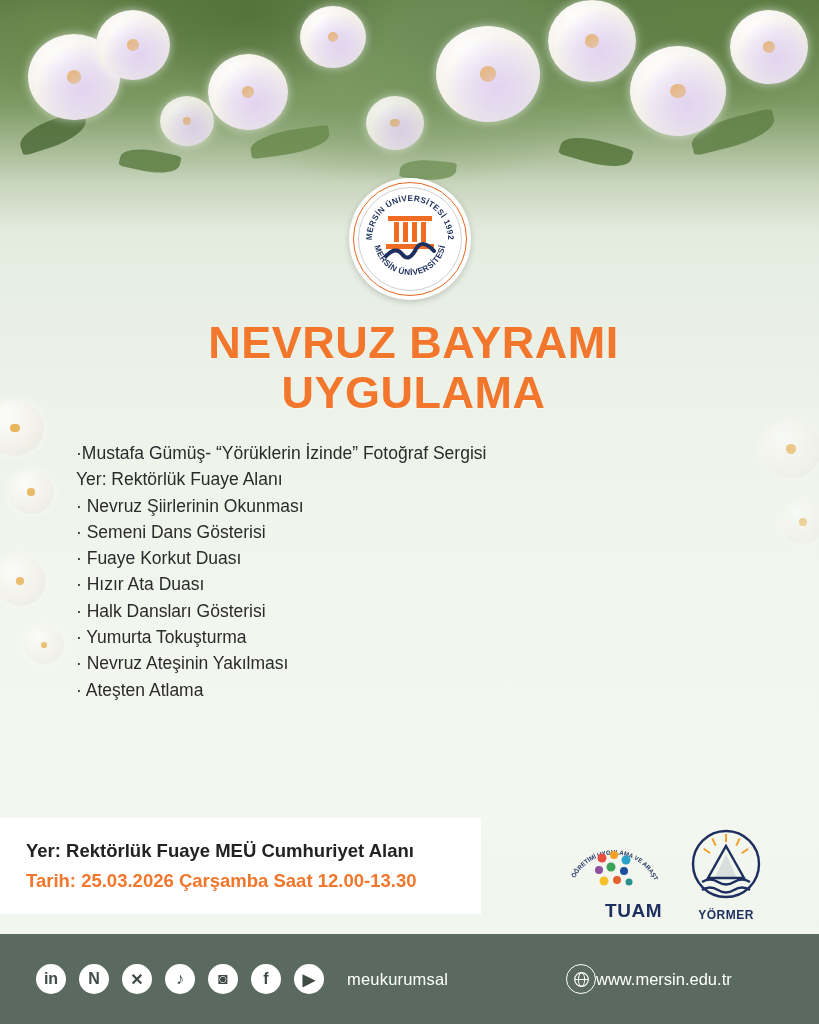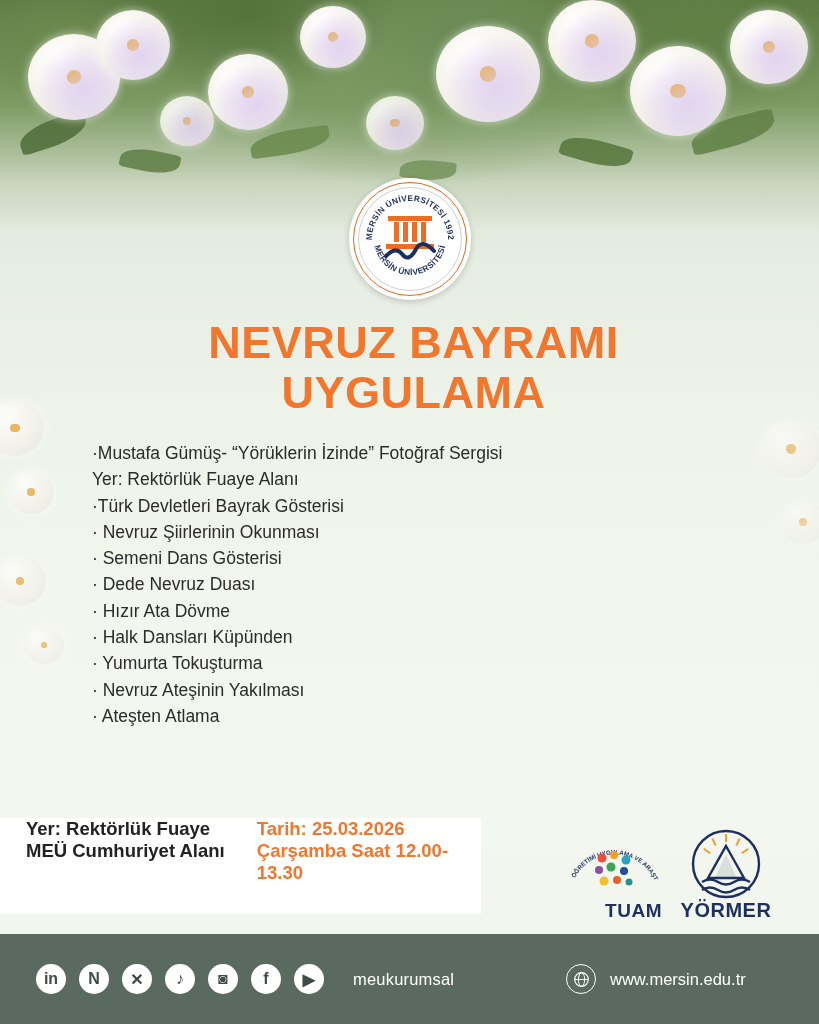--- a/index.html
+++ b/index.html
@@ -100,29 +100,28 @@
     letter-spacing: .5px;
     text-shadow: 0 1px 1px rgba(255,255,255,.5);
   }
 
   
   .program {
     position: absolute; left: 76px; top: 440px; width: 640px;
     color: #2b2b2b;
     font-size: 17.5px;
     line-height: 26.3px;
-    margin-left: 16px;
   }
   .program .item { white-space: nowrap; }
 
   
   .info-box {
     position: absolute; left: 0; top: 818px; width: 481px; height: 96px;
     background: #ffffff;
-    display: flex; flex-direction: row; justify-content: center;
+    display: flex; flex-direction: column; justify-content: center;
     padding-left: 26px; gap: 8px;
   }
   .info-place { font-size: 18.5px; font-weight: bold; color: #222; }
   .info-date { font-size: 18.5px; font-weight: bold; color: #f2762b; }
 
   
   .partners {
     position: absolute; left: 566px; top: 826px; width: 220px; height: 100px;
     display: flex; align-items: center; gap: 18px;
   }
@@ -130,41 +129,41 @@
   .tuam-ring-text { position: absolute; inset: 0; }
   .tuam-ring-text text { font-size: 6.1px; fill: #1d2f5e; font-weight: bold; font-family: "Liberation Sans", sans-serif;}
   .tuam-dots { position: absolute; left: 27px; top: 23px; width: 44px; height: 40px; }
   .tuam-label {
     position: absolute; left: 0; bottom: 2px; width: 96px; text-align: right;
     font-size: 19px; font-weight: bold; color: #1d2f5e; letter-spacing: .5px;
   }
   .yormer { position: relative; width: 92px; height: 96px; }
   .yormer-label {
     position: absolute; left: 0; bottom: 2px; width: 92px; text-align: center;
-    font-size: 20px; font-weight: bold; color: #1d2f5e; letter-spacing: .5px;
+    font-size: 12px; font-weight: bold; color: #1d2f5e; letter-spacing: .5px;
   }
 
   
   .footer {
     position: absolute; left: 0; bottom: 0; width: 819px; height: 90px;
     background: #5a6a61;
     display: flex; align-items: center;
   }
   .social { display: flex; align-items: center; gap: 13px; padding-left: 36px; }
   .social .badge {
     width: 30px; height: 30px; border-radius: 50%;
     background: #ffffff; color: #3f4c45;
     display: flex; align-items: center; justify-content: center;
     font-weight: bold; font-size: 16px;
   }
   .social .handle {
-    color: #ffffff; font-size: 16.5px; margin-left: 16px; letter-spacing: .2px;
+    color: #ffffff; font-size: 16.5px; margin-left: 10px; letter-spacing: .2px;
   }
   .web {
-    position: absolute; left: 566px; display: flex; align-items: center; gap: 14px;
+    position: absolute; left: 566px; display: flex; align-items: center; 
   }
   .web .wbadge {
     width: 30px; height: 30px; border-radius: 50%;
     border: 1.6px solid #ffffff; color: #fff;
     display: flex; align-items: center; justify-content: center; font-size: 15px;
   }
   .web .wurl { color: #ffffff; font-size: 16.5px; }
 </style>
 </head>
 <body>
@@ -259,26 +258,25 @@
   </div>
 
   <div class="title">
     <div>NEVRUZ BAYRAMI</div>
     <div>UYGULAMA</div>
   </div>
 
   <div class="program">
     <div class="item">·Mustafa Gümüş- “Yörüklerin İzinde” Fotoğraf Sergisi</div>
     <div class="item"> Yer: Rektörlük Fuaye Alanı</div>
-    <div class="item">·Türk Devletleri Bayrak Gösterisi</div>
     <div class="item">· Nevruz Şiirlerinin Okunması</div>
     <div class="item">· Semeni Dans Gösterisi</div>
-    <div class="item">· Dede Nevruz Duası</div>
-    <div class="item">· Hızır Ata Dövme</div>
-    <div class="item">· Halk Dansları Küpünden</div>
+    <div class="item">· Fuaye Korkut Duası</div>
+    <div class="item">· Hızır Ata Duası</div>
+    <div class="item">· Halk Dansları Gösterisi</div>
     <div class="item">· Yumurta Tokuşturma</div>
     <div class="item">· Nevruz Ateşinin Yakılması</div>
     <div class="item">· Ateşten Atlama</div>
   </div>
 
   <div class="info-box">
     <div class="info-place">Yer: Rektörlük Fuaye MEÜ Cumhuriyet Alanı</div>
     <div class="info-date">Tarih: 25.03.2026 Çarşamba Saat 12.00-13.30</div>
   </div>
 

